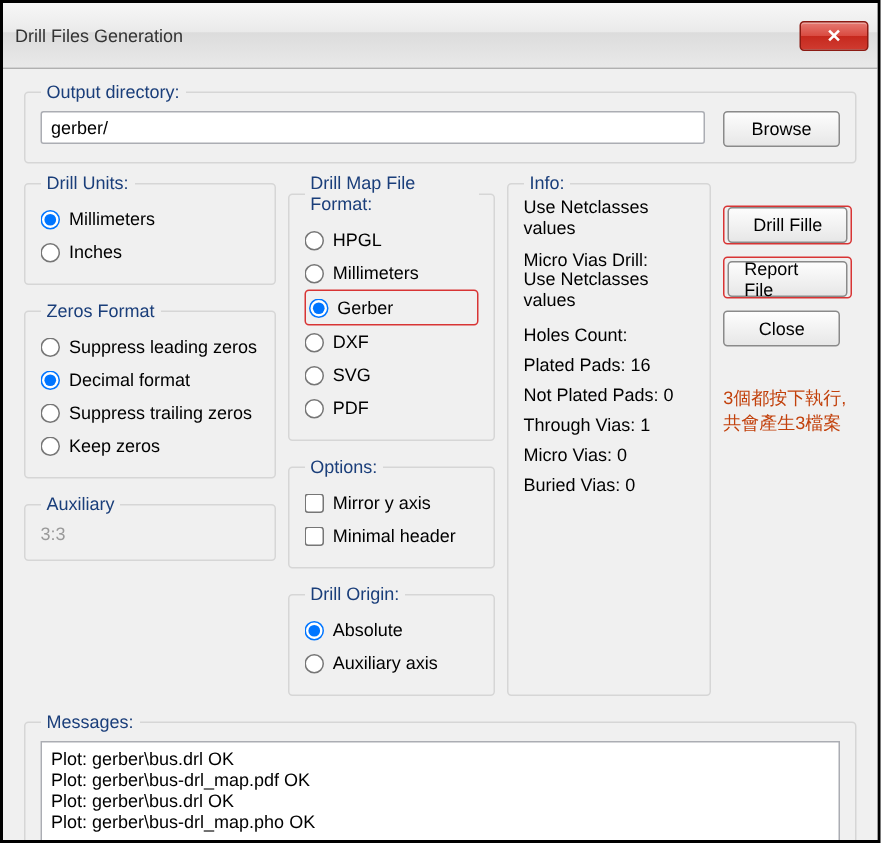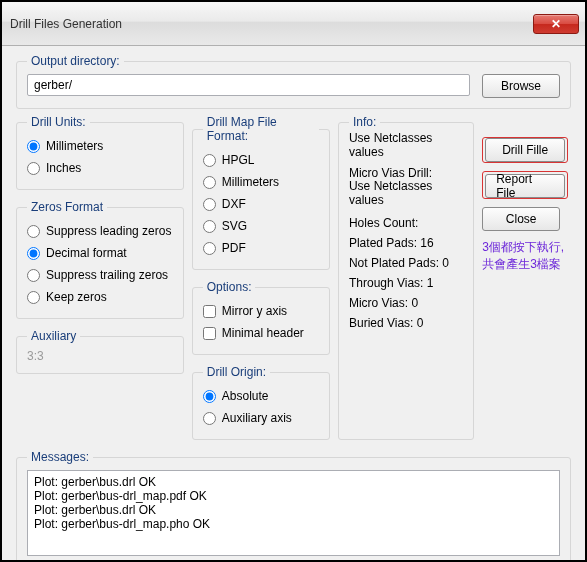--- a/index.html
+++ b/index.html
@@ -40,21 +40,21 @@
   .col { display: flex; flex-direction: column; gap: 4px; }
   .col.units { width: 170px; }
   .col.map   { width: 140px; }
   .col.info  { width: 138px; }
   .col.btns  { width: 90px; gap: 8px; align-items: flex-start; }
   .radio, .check { display: flex; align-items: center; gap: 6px; height: 22px; color: #000; }
   .radio input, .check input { margin: 0; }
   .disabled { color: #9a9a9a; }
   .hilite { border: 1.5px solid #d83434; border-radius: 3px; padding: 0 2px; }
   .info-line { height: 20px; display: flex; align-items: center; color: #000; }
-  .annot { color: #6d28d9; line-height: 1.4; margin-top: 0; }
+  .annot { color: #c2410c; line-height: 1.4; margin-top: 18px; }
   .messages {
     width: 100%; height: 86px; resize: none;
     border: 1px solid #abadb3; background: #fff; padding: 4px 6px;
     font-family: "Segoe UI", Tahoma, sans-serif; font-size: 12px;
     overflow-y: scroll;
   }
   .col.btns .btn { width: 69px; }
   .col.btns .hilite .btn { width: 80px; }
 </style>
 </head>
@@ -122,20 +122,26 @@
       <fieldset>
         <legend>Drill Map File Format:</legend>
         <label class="radio">
             <input type="radio" name="m" style="">
             <span>HPGL</span>
           </label>
         <label class="radio">
             <input type="radio" name="m" style="">
             <span>Millimeters</span>
           </label>
+        <div class="hilite">
+          <label class="radio">
+              <input type="radio" name="m" checked="" style="">
+              <span>Gerber</span>
+            </label>
+        </div>
         <label class="radio">
             <input type="radio" name="m" style="">
             <span>DXF</span>
           </label>
         <label class="radio">
             <input type="radio" name="m" style="">
             <span>SVG</span>
           </label>
         <label class="radio">
             <input type="radio" name="m" style="">

